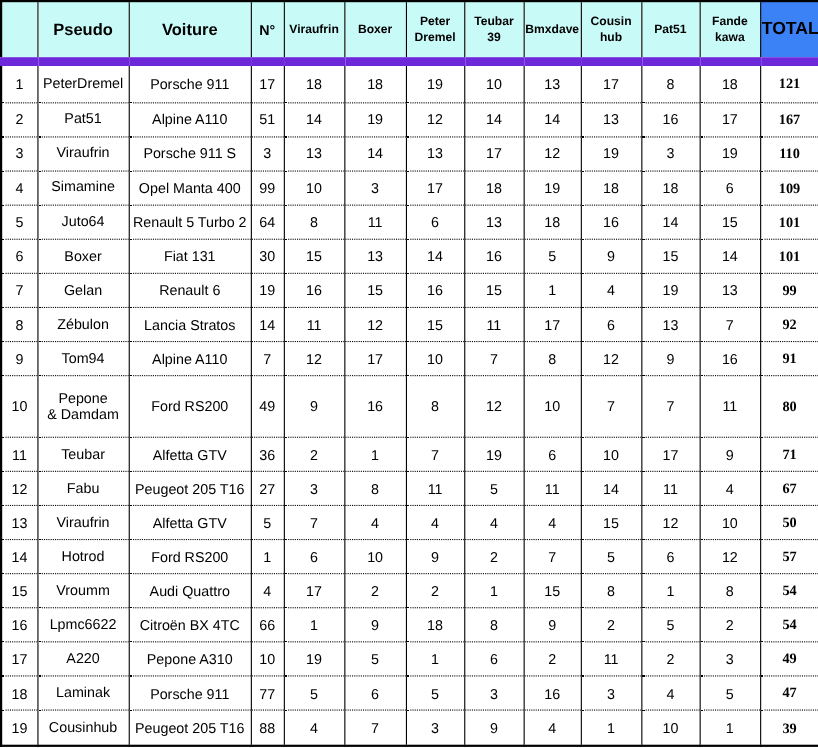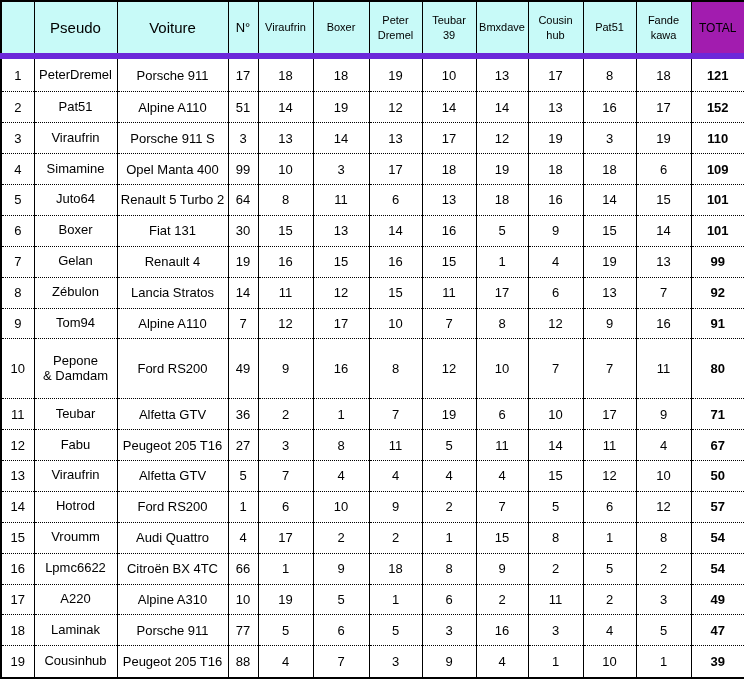--- a/index.html
+++ b/index.html
@@ -24,45 +24,45 @@
   th, td {
     border: 1px solid #000000;
     text-align: center;
     vertical-align: middle;
     padding: 0 1px;
     overflow: hidden;
   }
   thead tr { height: 55px; }
   thead th {
     background: #C8FAF8;
-    border-bottom: 6px solid #6d28d9;
-    font-weight: normal;
+    border-bottom: 8px solid #6d28d9;
+    font-weight: bold;
     font-size: 13px;
   }
   thead th.c-pseudo, thead th.c-voiture {
     font-size: 15px;
   }
   thead th.c-num { font-size: 13px; }
   thead th.c-vote {
     font-size: 11px;
     line-height: 1.3;
     white-space: pre-line;
   }
   thead th.c-total {
-    background: #a21caf;
-    font-size: 12px;
+    background: #3b82f6;
+    font-size: 16px;
   }
   tbody td {
     background: #ffffff;
     font-size: 13px;
     border-top: 1px dotted #000000;
     border-bottom: 1px dotted #000000;
   }
   tbody td.c-pseudo { white-space: pre-line; line-height: 1.15; text-align: center; }
-  tbody td.c-total { font-weight: bold; }
+  tbody td.c-total { font-weight: bold; font-family: Liberation Serif, serif; }
 </style>
 </head>
 <body>
 
 <div id="stage">
   <table class="results">
     <colgroup>
       <col style="width:33px">
         <col style="width:83px">
         <col style="width:111px">
@@ -120,21 +120,21 @@
           <td class="c-voiture">Alpine A110</td>
           <td class="c-num">51</td>
           <td class="c-vote">14</td>
           <td class="c-vote">19</td>
           <td class="c-vote">12</td>
           <td class="c-vote">14</td>
           <td class="c-vote">14</td>
           <td class="c-vote">13</td>
           <td class="c-vote">16</td>
           <td class="c-vote">17</td>
-          <td class="c-total">152</td>
+          <td class="c-total">167</td>
         </tr>
         <tr>
           <td class="c-rank">3</td>
           <td class="c-pseudo">Viraufrin</td>
           <td class="c-voiture">Porsche 911 S</td>
           <td class="c-num">3</td>
           <td class="c-vote">13</td>
           <td class="c-vote">14</td>
           <td class="c-vote">13</td>
           <td class="c-vote">17</td>
@@ -185,21 +185,21 @@
           <td class="c-vote">16</td>
           <td class="c-vote">5</td>
           <td class="c-vote">9</td>
           <td class="c-vote">15</td>
           <td class="c-vote">14</td>
           <td class="c-total">101</td>
         </tr>
         <tr>
           <td class="c-rank">7</td>
           <td class="c-pseudo">Gelan</td>
-          <td class="c-voiture">Renault 4</td>
+          <td class="c-voiture">Renault 6</td>
           <td class="c-num">19</td>
           <td class="c-vote">16</td>
           <td class="c-vote">15</td>
           <td class="c-vote">16</td>
           <td class="c-vote">15</td>
           <td class="c-vote">1</td>
           <td class="c-vote">4</td>
           <td class="c-vote">19</td>
           <td class="c-vote">13</td>
           <td class="c-total">99</td>
@@ -336,21 +336,21 @@
           <td class="c-vote">8</td>
           <td class="c-vote">9</td>
           <td class="c-vote">2</td>
           <td class="c-vote">5</td>
           <td class="c-vote">2</td>
           <td class="c-total">54</td>
         </tr>
         <tr>
           <td class="c-rank">17</td>
           <td class="c-pseudo">A220</td>
-          <td class="c-voiture">Alpine A310</td>
+          <td class="c-voiture">Pepone A310</td>
           <td class="c-num">10</td>
           <td class="c-vote">19</td>
           <td class="c-vote">5</td>
           <td class="c-vote">1</td>
           <td class="c-vote">6</td>
           <td class="c-vote">2</td>
           <td class="c-vote">11</td>
           <td class="c-vote">2</td>
           <td class="c-vote">3</td>
           <td class="c-total">49</td>

